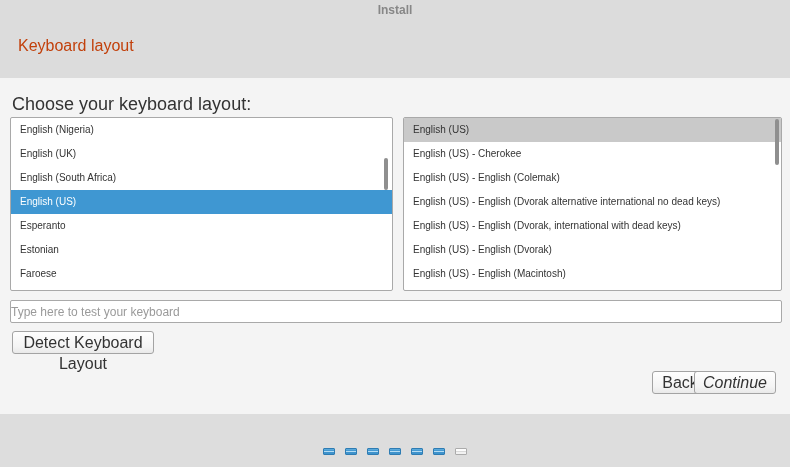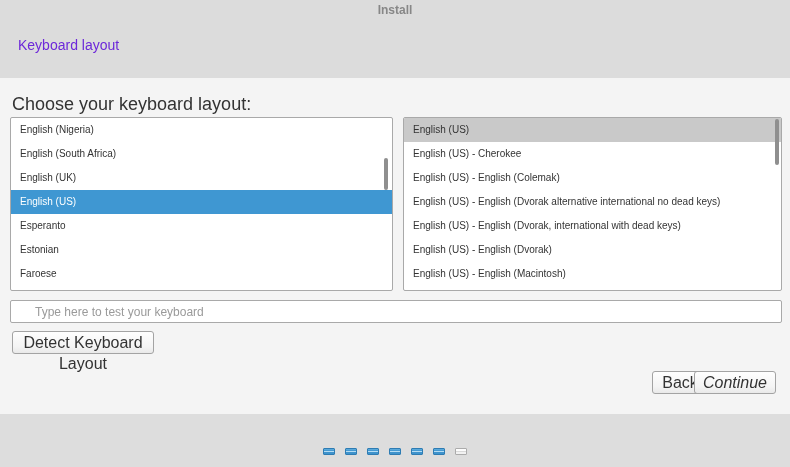--- a/index.html
+++ b/index.html
@@ -15,21 +15,21 @@
   .header {
     position: absolute; top: 0; left: 0; width: 790px; height: 78px;
     background: var(--header-bg, #dcdcdc);
   }
   .window-title {
     position: absolute; top: 3px; left: 0; width: 100%;
     text-align: center; font-size: 12px; font-weight: bold; color: #878787;
   }
   .page-title {
     position: absolute; top: 37px; left: 18px;
-    font-size: 14px; color: #6d28d9;
+    font-size: 16px; color: #c2410c;
   }
 
   
   .instruction {
     position: absolute; top: 94px; left: 12px;
     font-size: 18px; color: #333;
   }
 
   
   .panel {
@@ -58,21 +58,21 @@
     position: absolute; width: 4px; border-radius: 2px;
     background: #8f8f8f;
   }
   .thumb-left  { right: 4px; top: 40px; height: 32px; }
   .thumb-right { right: 2px; top: 1px;  height: 46px; }
 
   
   .test-input {
     position: absolute; left: 10px; top: 300px; width: 772px; height: 23px;
     border: 1px solid #a9a9a9; border-radius: 2px; background: #fff;
-    font-family: inherit; font-size: 12px; color: #333; padding: 0 24px;
+    font-family: inherit; font-size: 12px; color: #333; padding: 0 0;
     outline: none;
   }
   .test-input::placeholder { color: #9a9a9a; opacity: 1; }
 
   
   .btn {
     position: absolute; height: 23px;
     border: 1px solid #a3a3a3; border-radius: 3px;
     background: linear-gradient(to bottom, #fefefe 0%, #f4f4f4 70%, #e9e9e9 100%);
     font-family: inherit; font-size: 16px; color: #333;
@@ -110,22 +110,22 @@
 <div class="header">
   <div class="window-title">Install</div>
   <div class="page-title">Keyboard layout</div>
 </div>
 
 <div class="instruction">Choose your keyboard layout:</div>
 
 <div class="panel panel-left">
   <div class="scroll-thumb thumb-left"></div>
 <div class="list-row">English (Nigeria)</div>
+    <div class="list-row">English (UK)</div>
     <div class="list-row">English (South Africa)</div>
-    <div class="list-row">English (UK)</div>
     <div class="list-row sel-active">English (US)</div>
     <div class="list-row">Esperanto</div>
     <div class="list-row">Estonian</div>
     <div class="list-row">Faroese</div>
   </div>
 
 <div class="panel panel-right">
   <div class="scroll-thumb thumb-right"></div>
 <div class="list-row sel-inactive">English (US)</div>
     <div class="list-row">English (US) - Cherokee</div>

